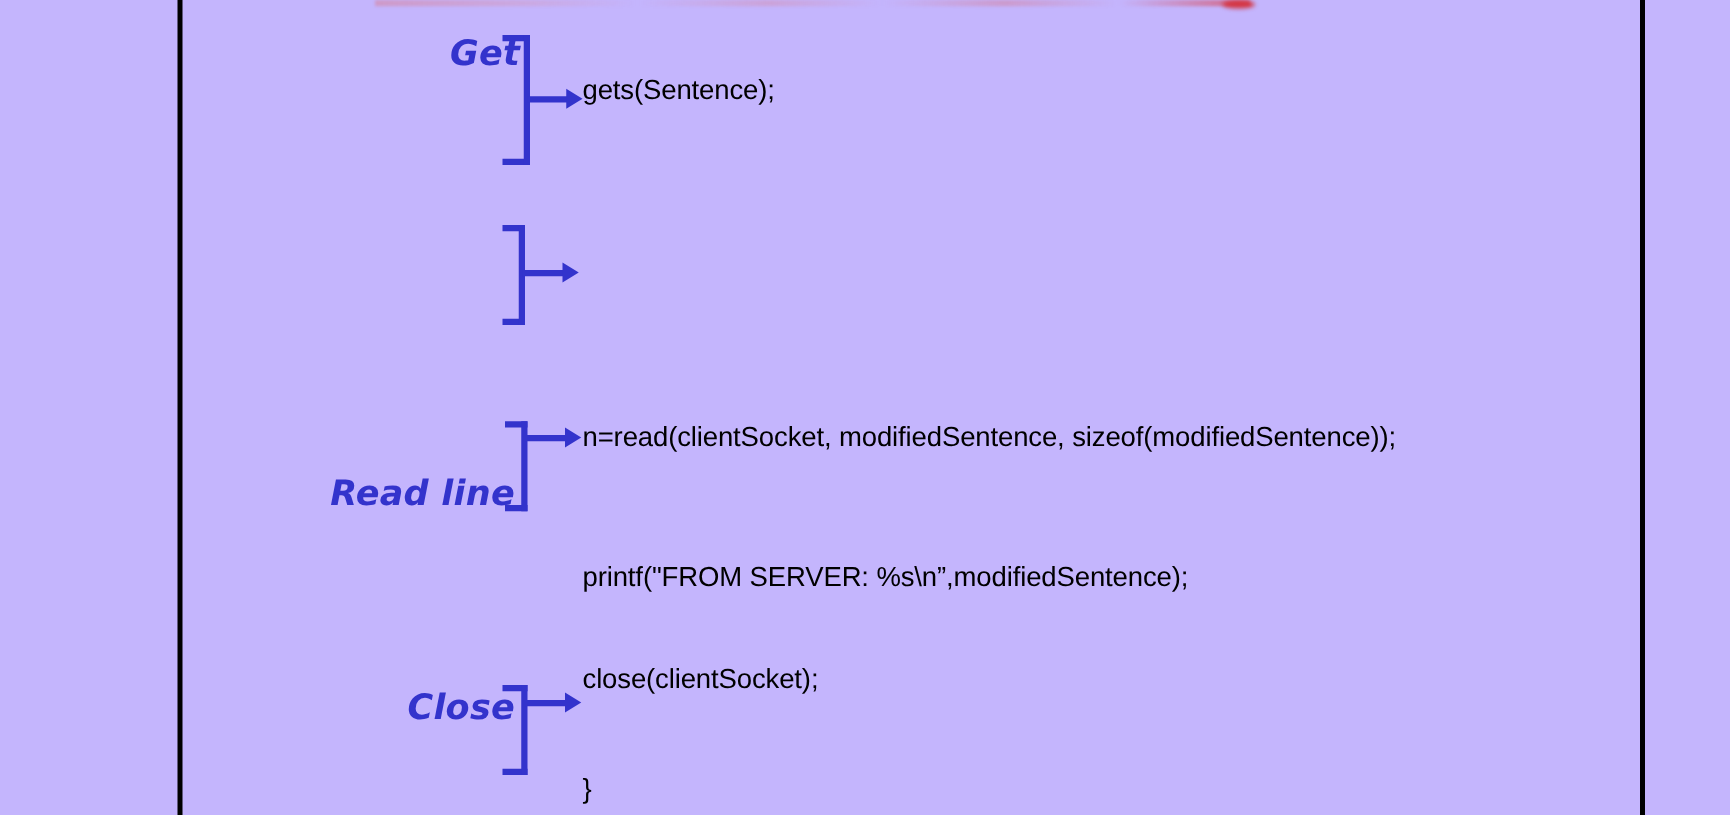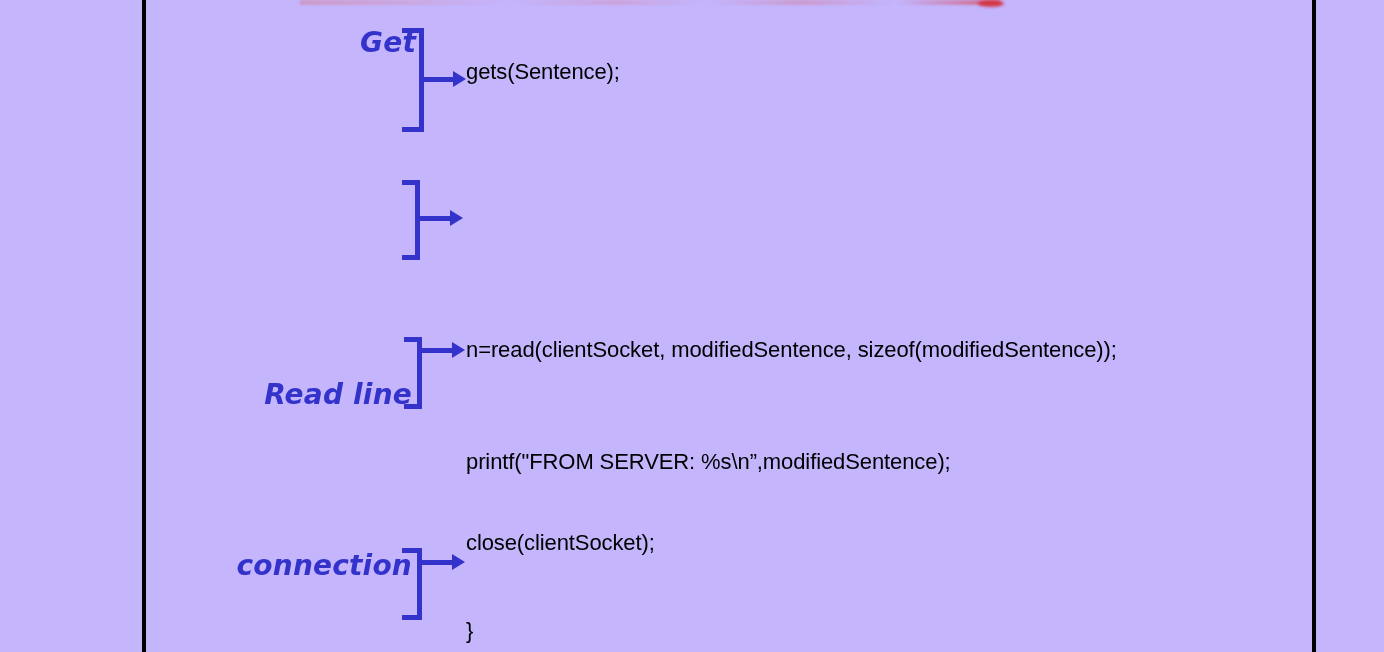--- a/index.html
+++ b/index.html
@@ -152,21 +152,21 @@
     </div>
     <div class="bracket" style="left:258px; top:337px; width:18px; height:72px;"></div>
     <div class="arrow-shaft" style="left:274px; top:348px; width:34px;"></div>
     <div class="arrow-head" style="left:306px; top:342px;"></div>
     <div class="code" style="left:320px; top:337px;text-align:right;">n=read(clientSocket, modifiedSentence, sizeof(modifiedSentence));</div>
 
     <div class="code" style="left:320px; top:449px;">printf("FROM SERVER: %s\n”,modifiedSentence);</div>
 
     <div class="annot" style="left:0px; top:549px; width:266px; height:76px;">
       <div class="annot-label" style="top:0px; font-size:28px;">
-        <div>connection</div>
+        <div>Close</div>
       </div>
     </div>
     <div class="bracket" style="left:256px; top:548px; width:20px; height:72px;"></div>
     <div class="arrow-shaft" style="left:274px; top:560px; width:34px;"></div>
     <div class="arrow-head" style="left:306px; top:554px;"></div>
     <div class="code" style="left:320px; top:530px;">close(clientSocket);</div>
 
     <div class="code" style="left:320px; top:618px;">}</div>
 
   </div>

